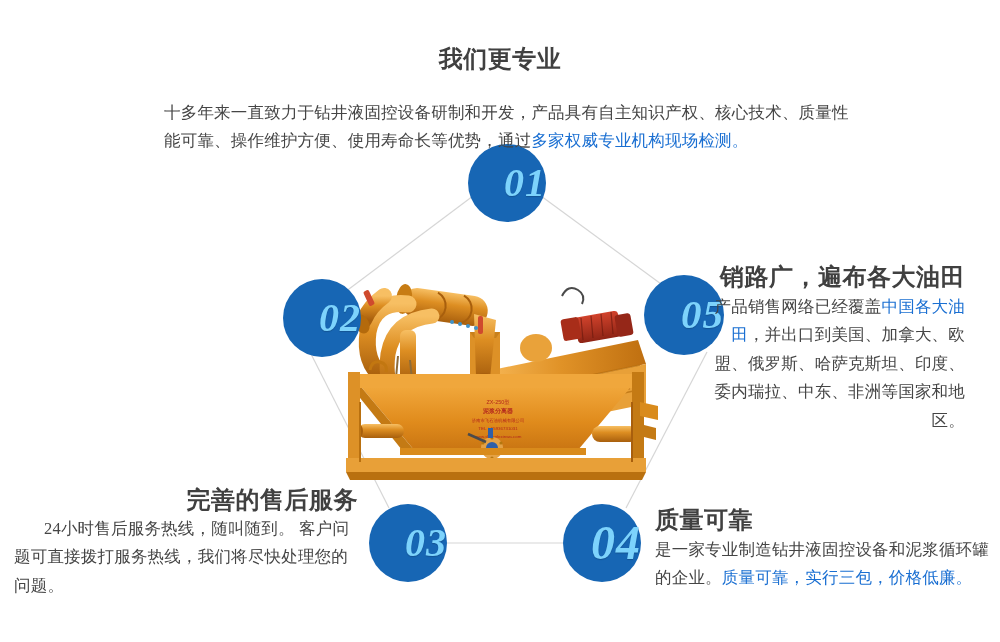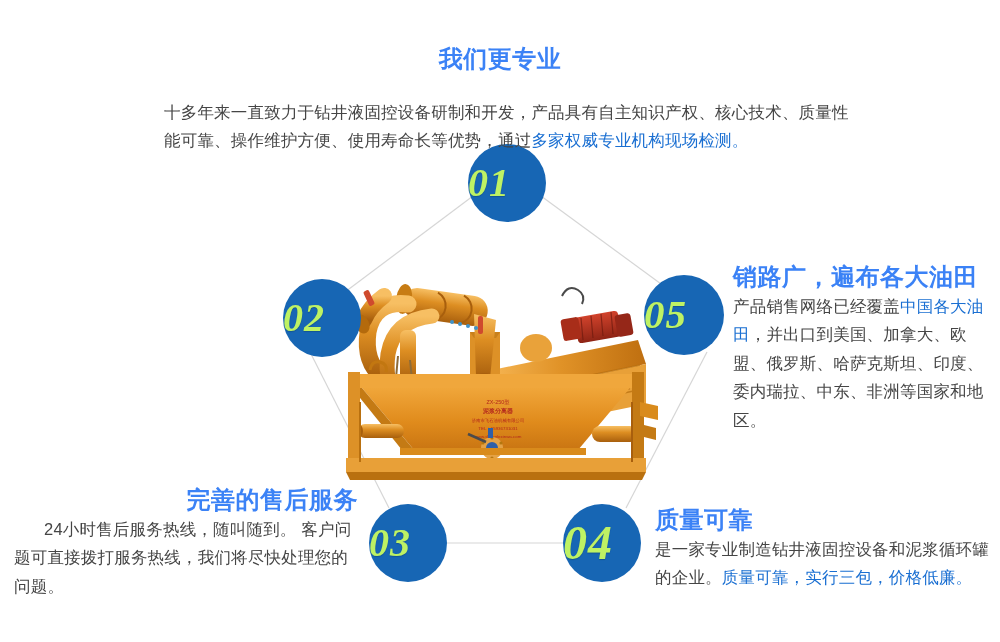--- a/index.html
+++ b/index.html
@@ -19,67 +19,67 @@
   #connectors { position: absolute; inset: 0; width: 1000px; height: 642px; pointer-events: none; }
 
   
   #machine { position: absolute; left: 340px; top: 252px; width: 320px; height: 242px; }
 
   
   .badge {
     position: absolute;
     border-radius: 50%;
     background: #1766b4;
-    display: flex; align-items: center; justify-content: flex-start;
-    color: #bef264;
+    display: flex; align-items: center; justify-content: flex-end;
+    color: #7dd3fc;
     font-family: "Liberation Serif", "DejaVu Serif", serif;
     font-style: italic;
     font-weight: bold;
     letter-spacing: 1px;
     text-shadow: 0 1px 1px rgba(0,0,0,.18);
     user-select: none;
   }
   .badge span { display: block; transform: translateY(-1px); }
   #badge-01 { left: 468px; top: 144px; width: 78px; height: 78px; font-size: 40px; }
   #badge-02 { left: 283px; top: 279px; width: 78px; height: 78px; font-size: 40px; }
   #badge-03 { left: 369px; top: 504px; width: 78px; height: 78px; font-size: 40px; }
   #badge-04 { left: 563px; top: 504px; width: 78px; height: 78px; font-size: 48px; }
   #badge-05 { left: 644px; top: 275px; width: 80px; height: 80px; font-size: 41px; }
 
   
   .block { position: absolute; }
   .b-title {
-    color: #3b82f6;
+    color: #404040;
     font-size: 24px;
     font-weight: bold;
     line-height: 1.25;
     letter-spacing: .5px;
     white-space: nowrap;
   }
   .b-body {
     color: #454545;
     font-size: 16.5px;
     line-height: 1.72;
     letter-spacing: .2px;
   }
   .hl { color: #1a6fd2; }
 
   #block-01 { left: 150px; top: 44px; width: 700px; text-align: center; }
   #block-01 .b-body { text-align: left; padding-left: 14px; margin-top: 24px; }
 
   #block-02 { left: 18px; top: 265px; width: 262px; text-align: left; }
   #block-02 .b-title { text-align: right; }
 
-  #block-03 { left: 14px; top: 485px; width: 344px; text-align: left; }
+  #block-03 { left: 14px; top: 485px; width: 344px; text-align: left; font-family: Liberation Serif, serif; }
   #block-03 .b-title { text-align: right; }
   #block-03 .b-body { text-indent: 30px; }
 
   #block-04 { left: 655px; top: 505px; width: 338px; text-align: left; }
 
-  #block-05 { left: 733px; top: 262px; width: 260px; text-align: left; }
+  #block-05 { left: 705px; top: 262px; width: 260px; text-align: right; }
 </style>
 </head>
 <body>
 
 <div id="stage">
 
   <svg id="connectors" viewBox="0 0 1000 642" xmlns="http://www.w3.org/2000/svg">
     <g stroke="#d6d6d6" stroke-width="1.2" fill="none">
 
       <line x1="473" y1="196" x2="345" y2="292"></line>

